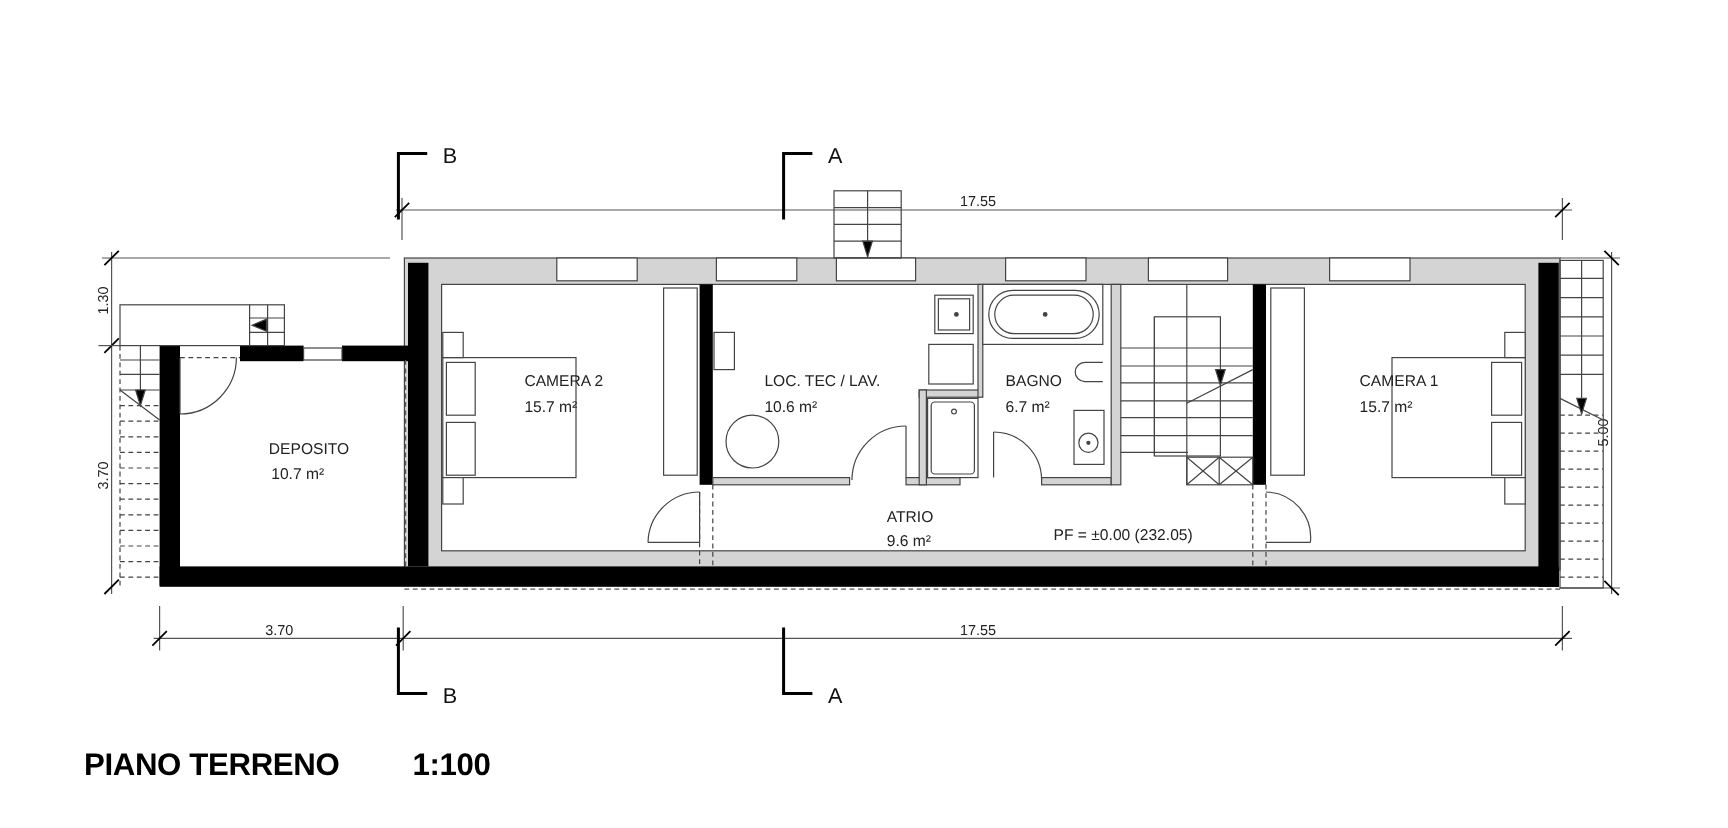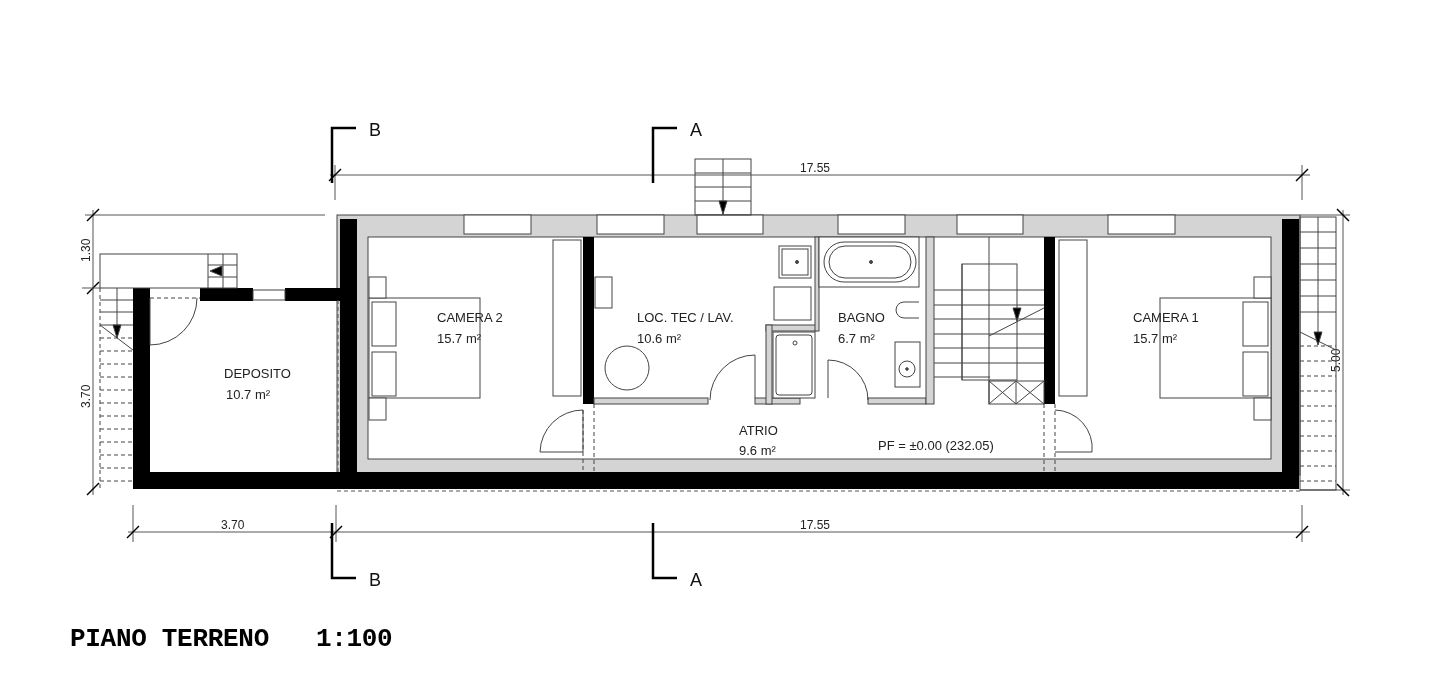--- a/index.html
+++ b/index.html
@@ -2,22 +2,22 @@
 <html><head>
 <meta charset="utf-8">
 <style>
   html, body { margin: 0; padding: 0; background: #ffffff; }
   body { width: 1440px; height: 690px; position: relative; overflow: hidden; font-family: "Liberation Sans", sans-serif; }
   #plan { position: absolute; left: 0; top: 0; width: 1440px; height: 690px; }
   .lbl { font-family: "Liberation Sans", sans-serif; font-size: 13px; fill: #222; }
   .dim { font-family: "Liberation Sans", sans-serif; font-size: 12px; fill: #222; }
   .sec { font-family: "Liberation Sans", sans-serif; font-size: 18px; fill: #111; }
   .title { position: absolute; left: 70px; top: 622px; font-family: "Liberation Sans", sans-serif; font-weight: bold; font-size: 26px; color: #000; letter-spacing: -0.3px; }
-  .title span { display: inline-block; font-family: Liberation Mono, monospace; }
-  .title .scale { margin-left: 40px; }
+  .title span { display: inline-block; }
+  .title .scale { margin-left: 54px; }
 </style>
 </head>
 <body>
 
 <svg id="plan" viewBox="0 0 1440 690" xmlns="http://www.w3.org/2000/svg">
 
   <g stroke="#555" stroke-width="1" fill="none">
 
     <line x1="330" y1="175" x2="1310" y2="175"></line>
     <line x1="335" y1="165" x2="335" y2="200"></line>

